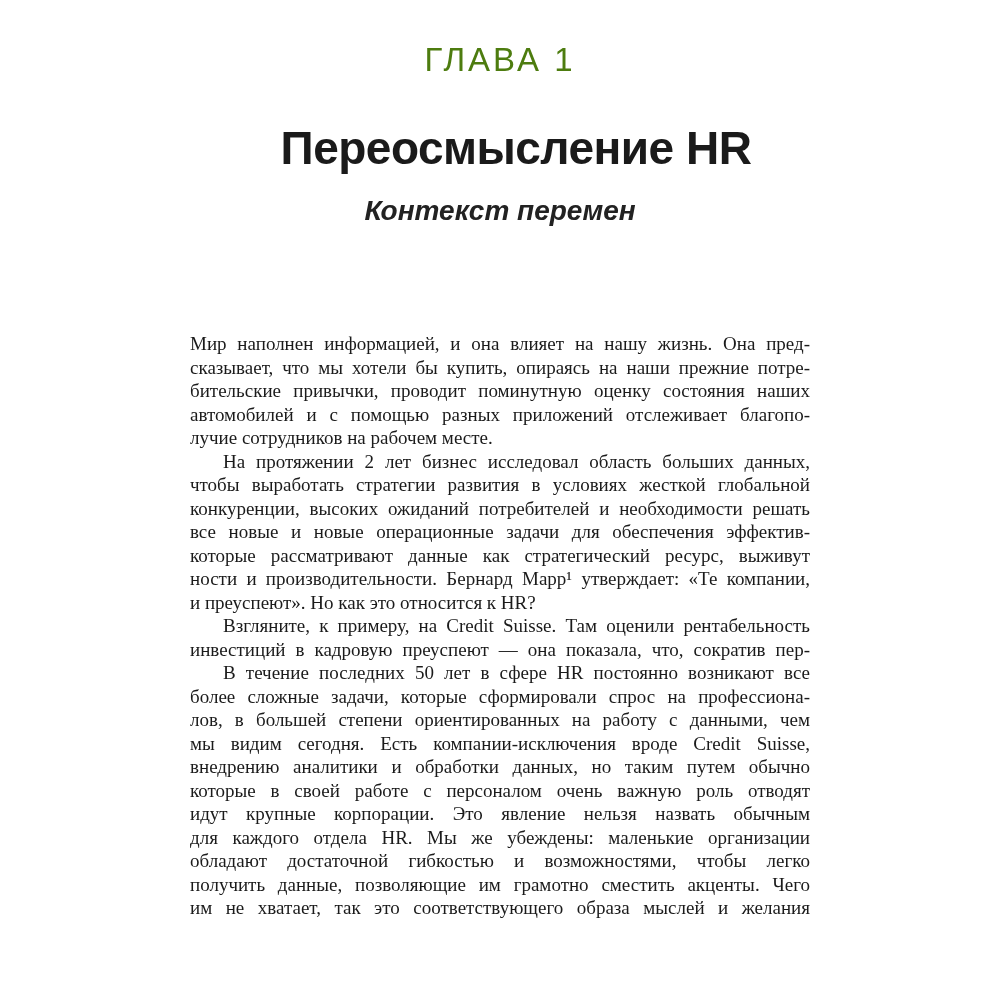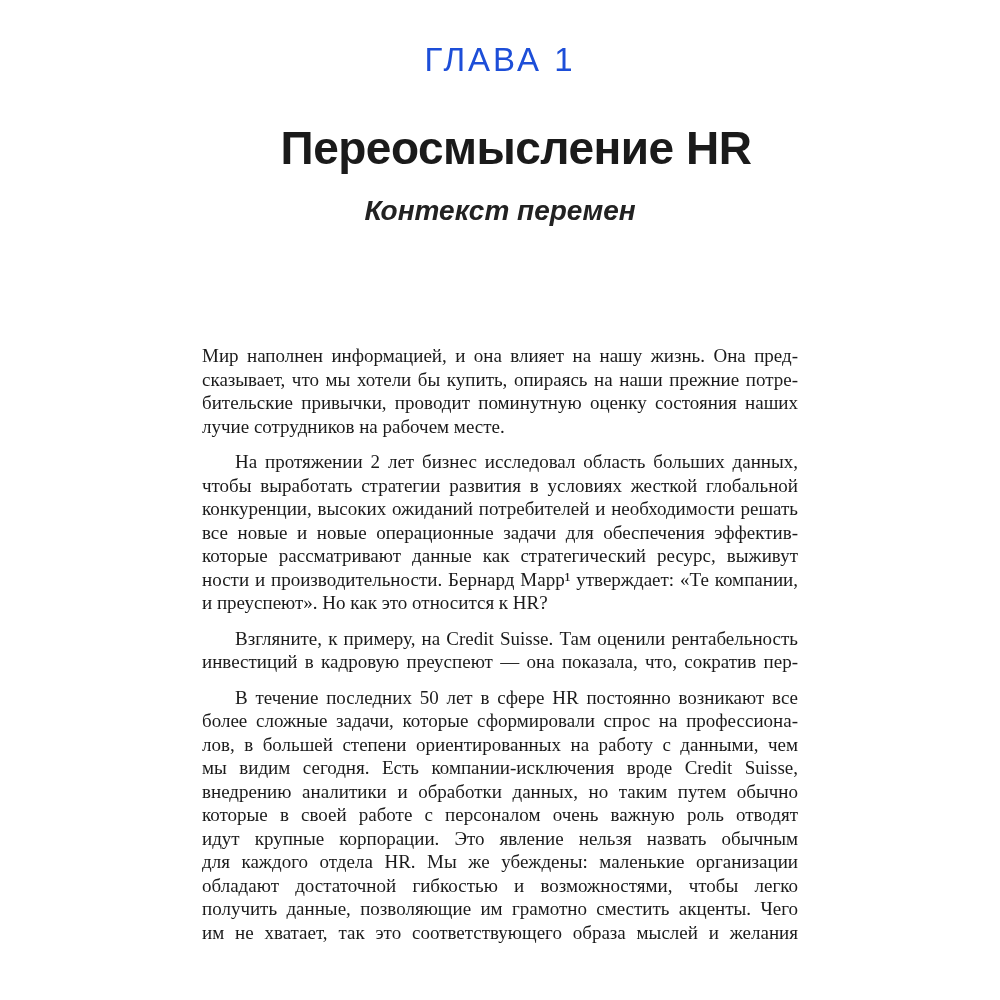--- a/index.html
+++ b/index.html
@@ -19,21 +19,21 @@
     position: absolute;
     top: 42px;
     left: 0;
     width: 100%;
     text-align: center;
     font-family: "Liberation Sans", "DejaVu Sans", sans-serif;
     font-size: 33px;
     font-weight: 300;
     letter-spacing: 3px;
     line-height: 36px;
-    color: #1d4ed8;
+    color: #4d7c0f;
   }
   .page-title {
     position: absolute;
     top: 121px;
     left: 16px;
     width: 100%;
     text-align: center;
     font-family: "Liberation Sans", "DejaVu Sans", sans-serif;
     font-size: 46px;
     font-weight: 700;
@@ -58,21 +58,21 @@
     position: absolute;
     top: 332px;
     left: 190px;
     width: 620px;
     font-family: "Liberation Serif", "DejaVu Serif", serif;
     font-size: 19px;
     line-height: 23.5px;
     color: #1b1b1b;
   }
   .paragraph {
-    margin: 12px;
+    margin: 0;
     padding: 0;
   }
   .bline {
     text-align: justify;
     white-space: normal;
   }
   .bline.j {
     text-align-last: justify;
   }
   .bline.indent {
@@ -84,20 +84,21 @@
 
 <div class="page">
   <div class="chapter-label">ГЛАВА 1</div>
   <h1 class="page-title" style="margin:0;">Переосмысление HR</h1>
   <div class="page-subtitle">Контекст перемен</div>
   <div class="body-text" id="body-text">
       <div class="paragraph">
         <div class="bline j">Мир наполнен информацией, и она влияет на нашу жизнь. Она пред-</div>
         <div class="bline j">сказывает, что мы хотели бы купить, опираясь на наши прежние потре-</div>
         <div class="bline j">бительские привычки, проводит поминутную оценку состояния наших</div>
+        <div class="bline j">автомобилей и с помощью разных приложений отслеживает благопо-</div>
         <div class="bline">лучие сотрудников на рабочем месте.</div>
       </div>
       <div class="paragraph">
         <div class="bline j indent">На протяжении 2 лет бизнес исследовал область больших данных,</div>
         <div class="bline j">чтобы выработать стратегии развития в условиях жесткой глобальной</div>
         <div class="bline j">конкуренции, высоких ожиданий потребителей и необходимости решать</div>
         <div class="bline j">все новые и новые операционные задачи для обеспечения эффектив-</div>
         <div class="bline j">которые рассматривают данные как стратегический ресурс, выживут</div>
         <div class="bline j">ности и производительности. Бернард Марр¹ утверждает: «Те компании,</div>
         <div class="bline">и преуспеют». Но как это относится к HR?</div>

